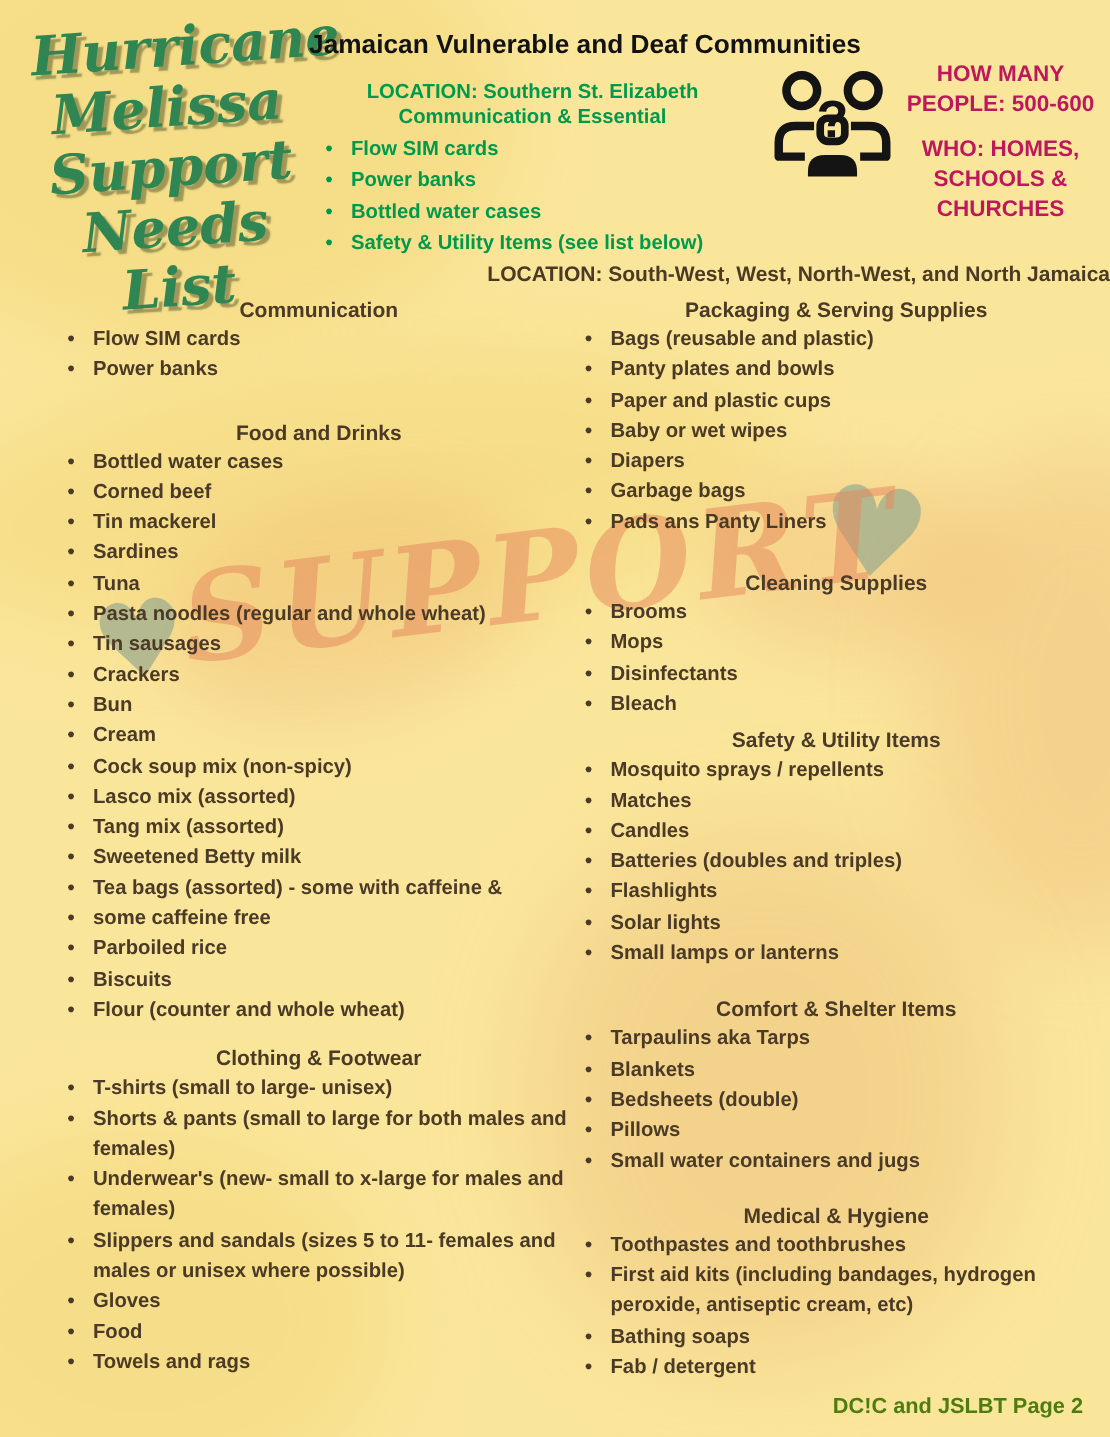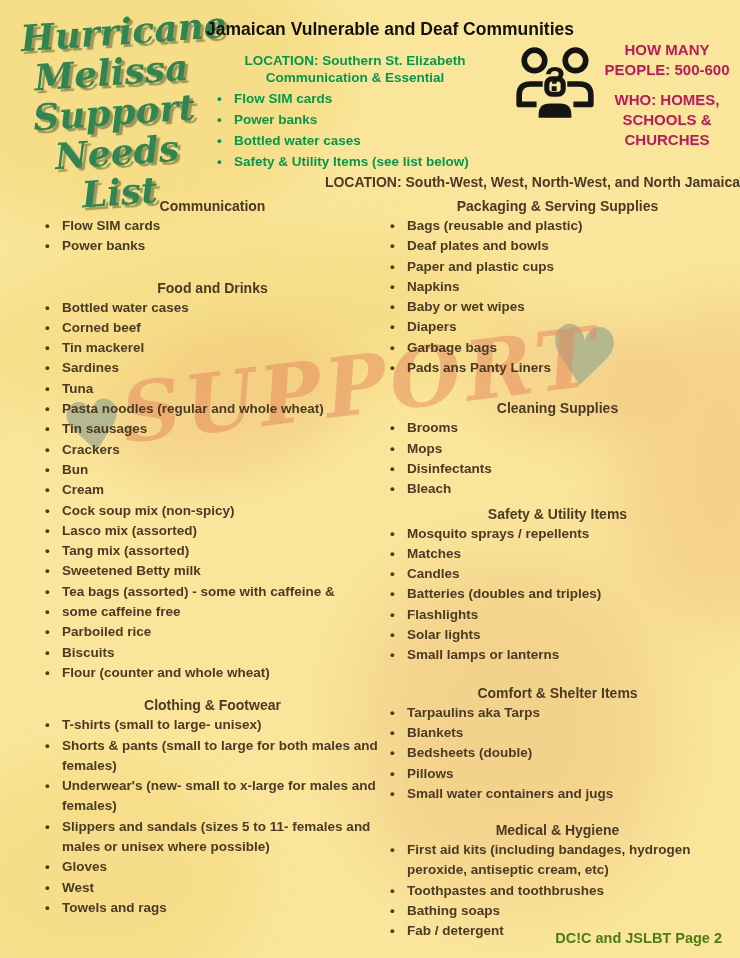--- a/index.html
+++ b/index.html
@@ -173,33 +173,32 @@
             </ul>
           </div>
           <div class="section">
             <div class="section-header">Clothing &amp; Footwear</div>
             <ul class="bullet-list item-list">
               <li>T-shirts (small to large- unisex)</li>
               <li>Shorts &amp; pants (small to large for both males and females)</li>
               <li>Underwear's (new- small to x-large for males and females)</li>
               <li>Slippers and sandals (sizes 5 to 11- females and males or unisex where possible)</li>
               <li>Gloves</li>
-              <li>West</li>
+              <li>Food</li>
               <li>Towels and rags</li>
             </ul>
           </div>
         </div>
       <div class="col col-right">
           <div class="section">
             <div class="section-header">Packaging &amp; Serving Supplies</div>
             <ul class="bullet-list item-list">
               <li>Bags (reusable and plastic)</li>
-              <li>Deaf plates and bowls</li>
+              <li>Panty plates and bowls</li>
               <li>Paper and plastic cups</li>
-              <li>Napkins</li>
               <li>Baby or wet wipes</li>
               <li>Diapers</li>
               <li>Garbage bags</li>
               <li>Pads ans Panty Liners</li>
             </ul>
           </div>
           <div class="section">
             <div class="section-header">Cleaning Supplies</div>
             <ul class="bullet-list item-list">
               <li>Brooms</li>
@@ -226,22 +225,22 @@
               <li>Tarpaulins aka Tarps</li>
               <li>Blankets</li>
               <li>Bedsheets (double)</li>
               <li>Pillows</li>
               <li>Small water containers and jugs</li>
             </ul>
           </div>
           <div class="section">
             <div class="section-header">Medical &amp; Hygiene</div>
             <ul class="bullet-list item-list">
+              <li>Toothpastes and toothbrushes</li>
               <li>First aid kits (including bandages, hydrogen peroxide, antiseptic cream, etc)</li>
-              <li>Toothpastes and toothbrushes</li>
               <li>Bathing soaps</li>
               <li>Fab / detergent</li>
             </ul>
           </div>
         </div>
     </div>
   </div>
 
   <div class="footer">DC!C and JSLBT Page 2</div>
 </div>

